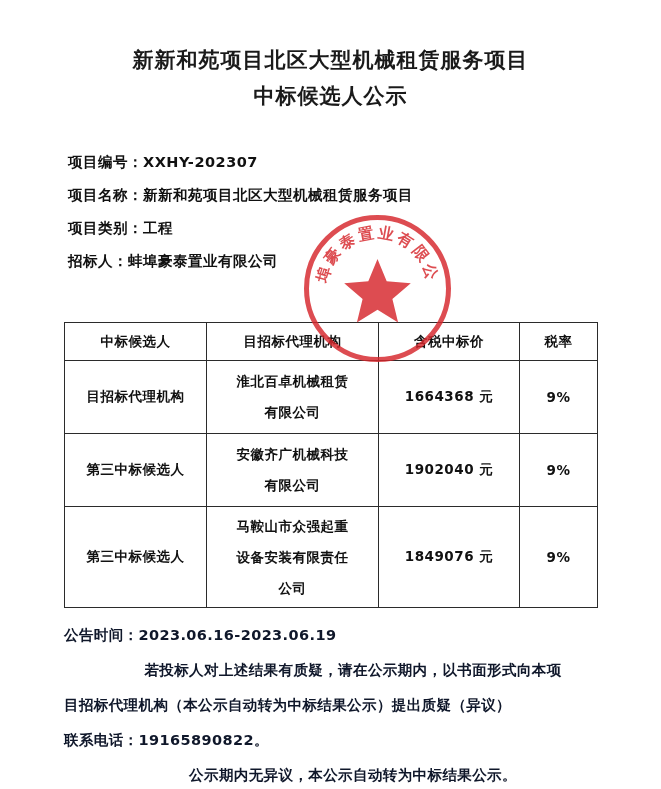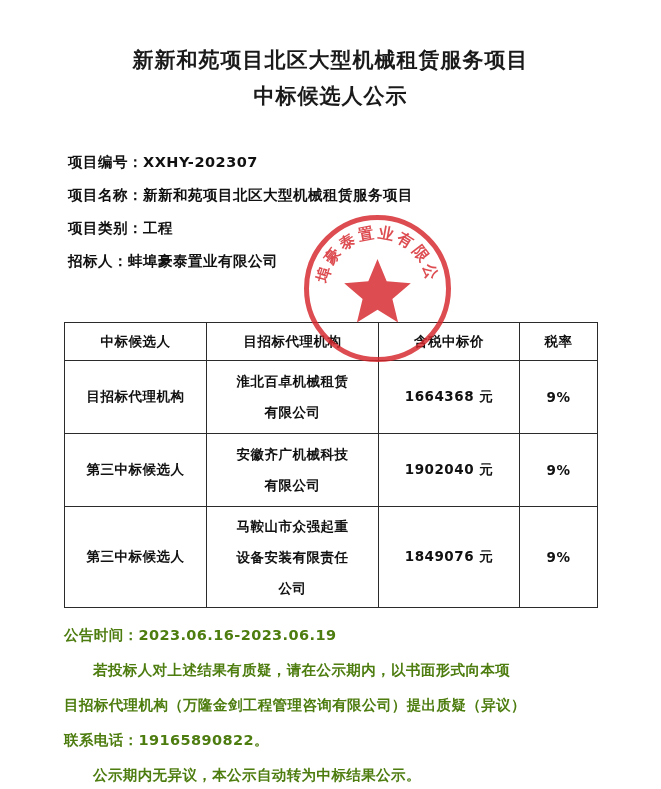--- a/index.html
+++ b/index.html
@@ -94,24 +94,24 @@
   
   .footer {
     margin-top: 10px;
     padding-left: 64px;
     padding-right: 48px;
   }
   .foot-line {
     font-size: 14.5px;
     font-weight: bold;
     line-height: 35px;
-    color: #4d7c0f;
+    color: #0f172a;
     letter-spacing: 0.4px;
   }
-  .indent { text-indent: 29px; }
+  .indent { text-indent: 29px; text-align: center; }
 
   
   .seal {
     position: absolute;
     left: 300px;
     top: 169px;
     width: 155px;
     height: 155px;
     pointer-events: none;
     opacity: 0.82;
@@ -188,21 +188,21 @@
           <td class="price-cell">1849076 元</td>
           <td class="rate-cell">9%</td>
         </tr>
       </tbody>
     </table>
   </div>
 
   <div class="footer">
     <div class="foot-line">公告时间：2023.06.16-2023.06.19</div>
     <div class="foot-line indent">若投标人对上述结果有质疑，请在公示期内，以书面形式向本项</div>
-    <div class="foot-line">目招标代理机构（万隆金剑工程管理咨询有限公司）提出质疑（异议）</div>
+    <div class="foot-line">目招标代理机构（本公示自动转为中标结果公示）提出质疑（异议）</div>
     <div class="foot-line">联系电话：19165890822。</div>
     <div class="foot-line indent">公示期内无异议，本公示自动转为中标结果公示。</div>
   </div>
 
   <div class="seal">
     <svg width="155" height="155" viewBox="0 0 155 155" xmlns="http://www.w3.org/2000/svg">
       <circle cx="77.5" cy="77.5" r="71" fill="none" stroke="#d6262b" stroke-width="5"></circle>
       <g>
         <polygon points="77.5,48 86.7,70.3 110.8,72.2 92.4,88 98.1,111.5 77.5,98.8 56.9,111.5 62.6,88 44.2,72.2 68.3,70.3" fill="#d6262b"></polygon>
       </g>

